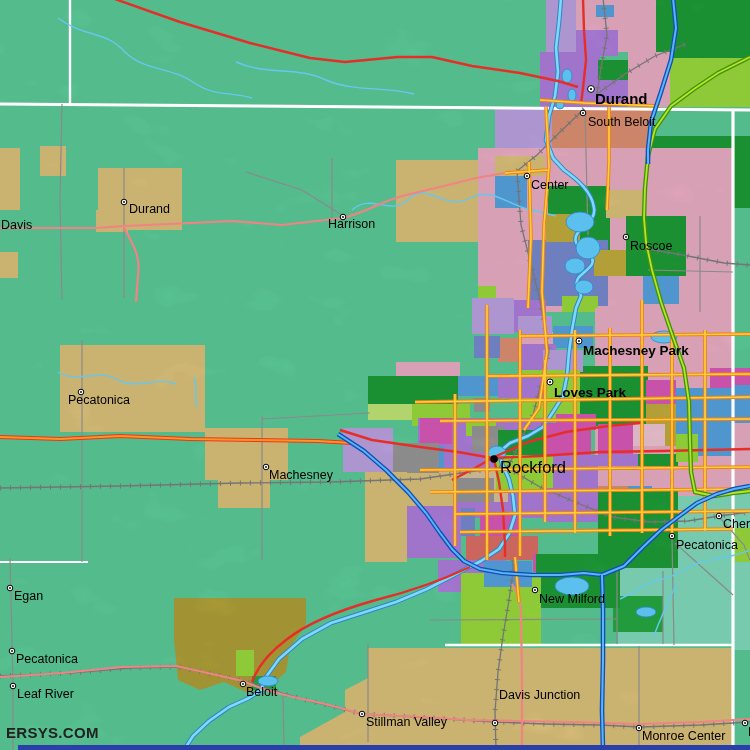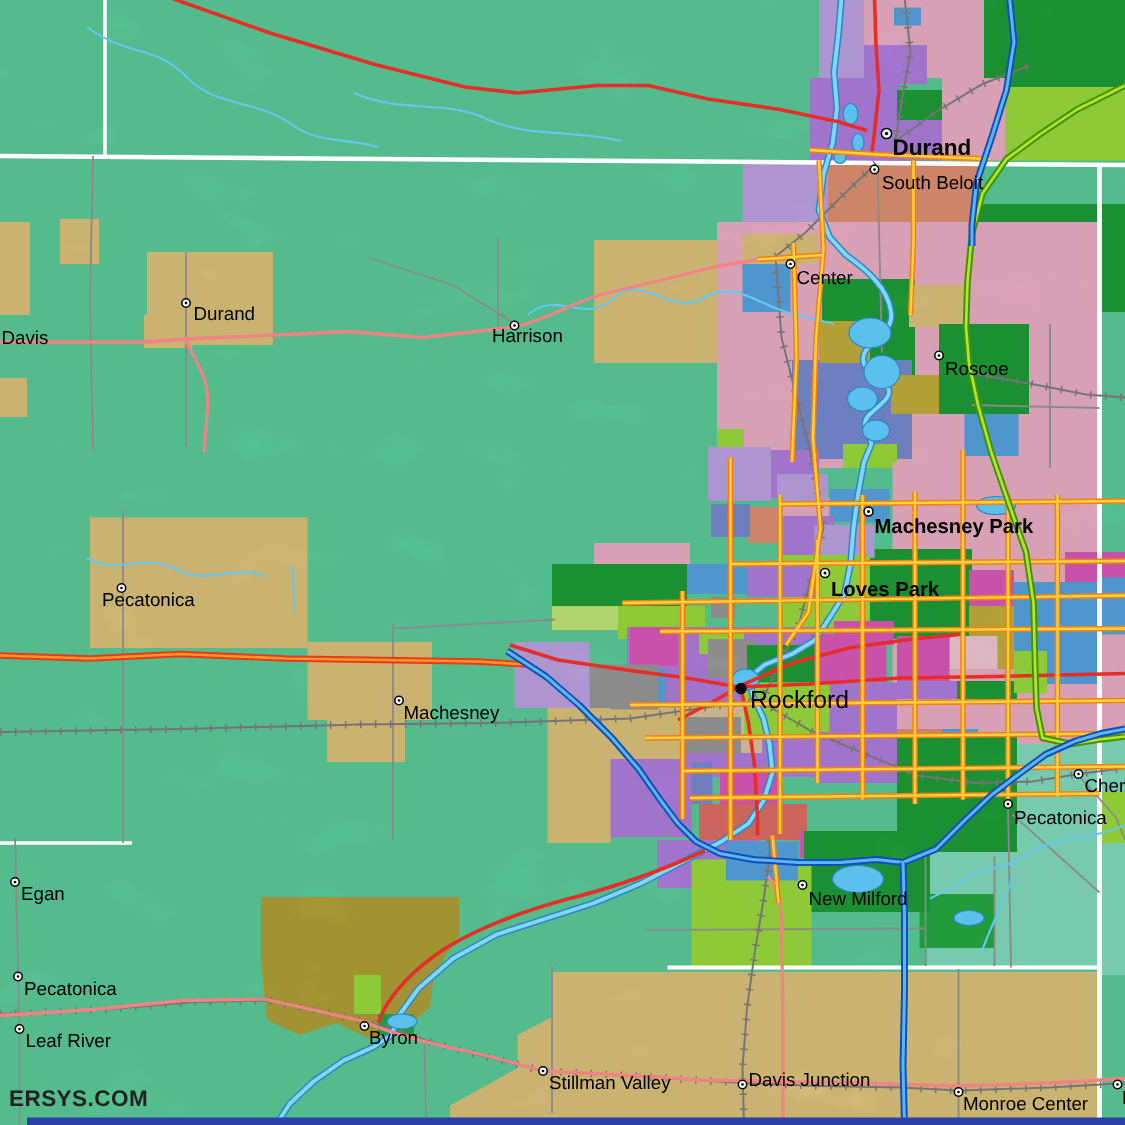--- a/index.html
+++ b/index.html
@@ -404,23 +404,23 @@
 <div class="lbl b13" style="left:554px;top:386px">Loves Park</div>
 <div class="lbl b16" style="left:500px;top:459px">Rockford</div>
 <div class="lbl" style="left:1px;top:219px">Davis</div>
 <div class="lbl" style="left:129px;top:203px">Durand</div>
 <div class="lbl" style="left:328px;top:218px">Harrison</div>
 <div class="lbl" style="left:68px;top:394px">Pecatonica</div>
 <div class="lbl" style="left:269px;top:469px">Machesney</div>
 <div class="lbl" style="left:14px;top:590px">Egan</div>
 <div class="lbl" style="left:16px;top:653px">Pecatonica</div>
 <div class="lbl" style="left:17px;top:688px">Leaf River</div>
-<div class="lbl" style="left:246px;top:686px">Byron</div>
+<div class="lbl" style="left:246px;top:686px">Beloit</div>
 <div class="lbl" style="left:366px;top:716px">Stillman Valley</div>
-<div class="lbl" style="left:499px;top:714px">Davis Junction</div>
+<div class="lbl" style="left:499px;top:689px">Davis Junction</div>
 <div class="lbl" style="left:642px;top:730px">Monroe Center</div>
 <div class="lbl" style="left:539px;top:593px">New Milford</div>
 <div class="lbl" style="left:676px;top:539px">Pecatonica</div>
 <div class="lbl" style="left:723px;top:518px">Cherry</div>
 <div class="lbl" style="left:748px;top:726px">F</div>
 
 <div class="watermark">ERSYS.COM</div>
 </div>
 
 </body></html>

